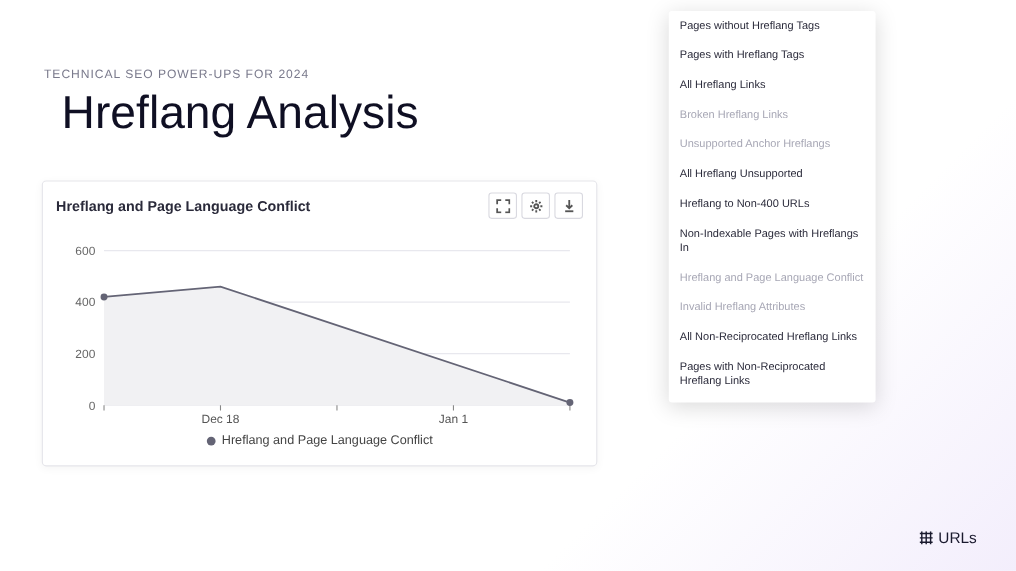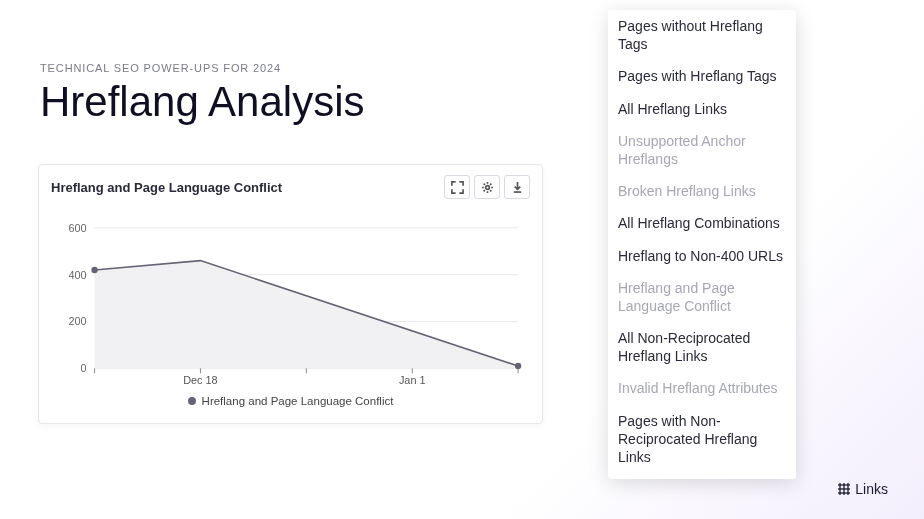--- a/index.html
+++ b/index.html
@@ -17,21 +17,21 @@
   left: 40px;
   top: 28px;
   font-size: 11px;
   letter-spacing: 0.08em;
   color: #7a7a8c;
   font-weight: 500;
   margin-top: 34px;
 }
 .title {
   position: absolute;
-  left: 40px;
+  left: 56px;
   top: 78px;
   font-size: 42px;
   font-weight: 500;
   color: #0f0f23;
 }
 .chart-card {
   position: absolute;
   left: 38px;
   top: 164px;
   width: 505px;
@@ -102,21 +102,21 @@
   padding-bottom: 6px;
 }
 .panel-title {
   font-size: 10px;
   letter-spacing: 0.05em;
   color: #6a6a7a;
   padding: 7px 10px 2px 10px;
   font-weight: 400;
 }
 .panel-item {
-  font-size: 14px;
+  font-size: 10px;
   line-height: 1.3;
   padding: 7px 10px;
   color: #2a2a3a;
   cursor: pointer;
 }
 .panel-item.disabled {
   color: #a7a7b5;
 }
 .brand {
   position: absolute;
@@ -187,34 +187,35 @@
       <span>Hreflang and Page Language Conflict</span>
     </div>
   </div>
 </div>
 
 <div class="side-panel">
   <div id="panel-items">
       <div class="panel-item">Pages without Hreflang Tags</div>
       <div class="panel-item">Pages with Hreflang Tags</div>
       <div class="panel-item">All Hreflang Links</div>
+      <div class="panel-item disabled">Broken Hreflang Links</div>
       <div class="panel-item disabled">Unsupported Anchor Hreflangs</div>
-      <div class="panel-item disabled">Broken Hreflang Links</div>
-      <div class="panel-item">All Hreflang Combinations</div>
+      <div class="panel-item">All Hreflang Unsupported</div>
       <div class="panel-item">Hreflang to Non-400 URLs</div>
+      <div class="panel-item">Non-Indexable Pages with Hreflangs In</div>
       <div class="panel-item disabled">Hreflang and Page Language Conflict</div>
+      <div class="panel-item disabled">Invalid Hreflang Attributes</div>
       <div class="panel-item">All Non-Reciprocated Hreflang Links</div>
-      <div class="panel-item disabled">Invalid Hreflang Attributes</div>
       <div class="panel-item">Pages with Non-Reciprocated Hreflang Links</div>
     </div>
 </div>
 
 <div class="brand">
   <svg viewBox="0 0 12 12" fill="none" stroke="#1a1a2e" stroke-width="1.3">
     <line x1="2" y1="0" x2="2" y2="12"></line>
       <line x1="6" y1="0" x2="6" y2="12"></line>
       <line x1="10" y1="0" x2="10" y2="12"></line>
     <line x1="0" y1="2" x2="12" y2="2"></line>
       <line x1="0" y1="6" x2="12" y2="6"></line>
       <line x1="0" y1="10" x2="12" y2="10"></line>
   </svg>
-  <span>Links</span>
+  <span>URLs</span>
 </div>
 
 </body></html>

